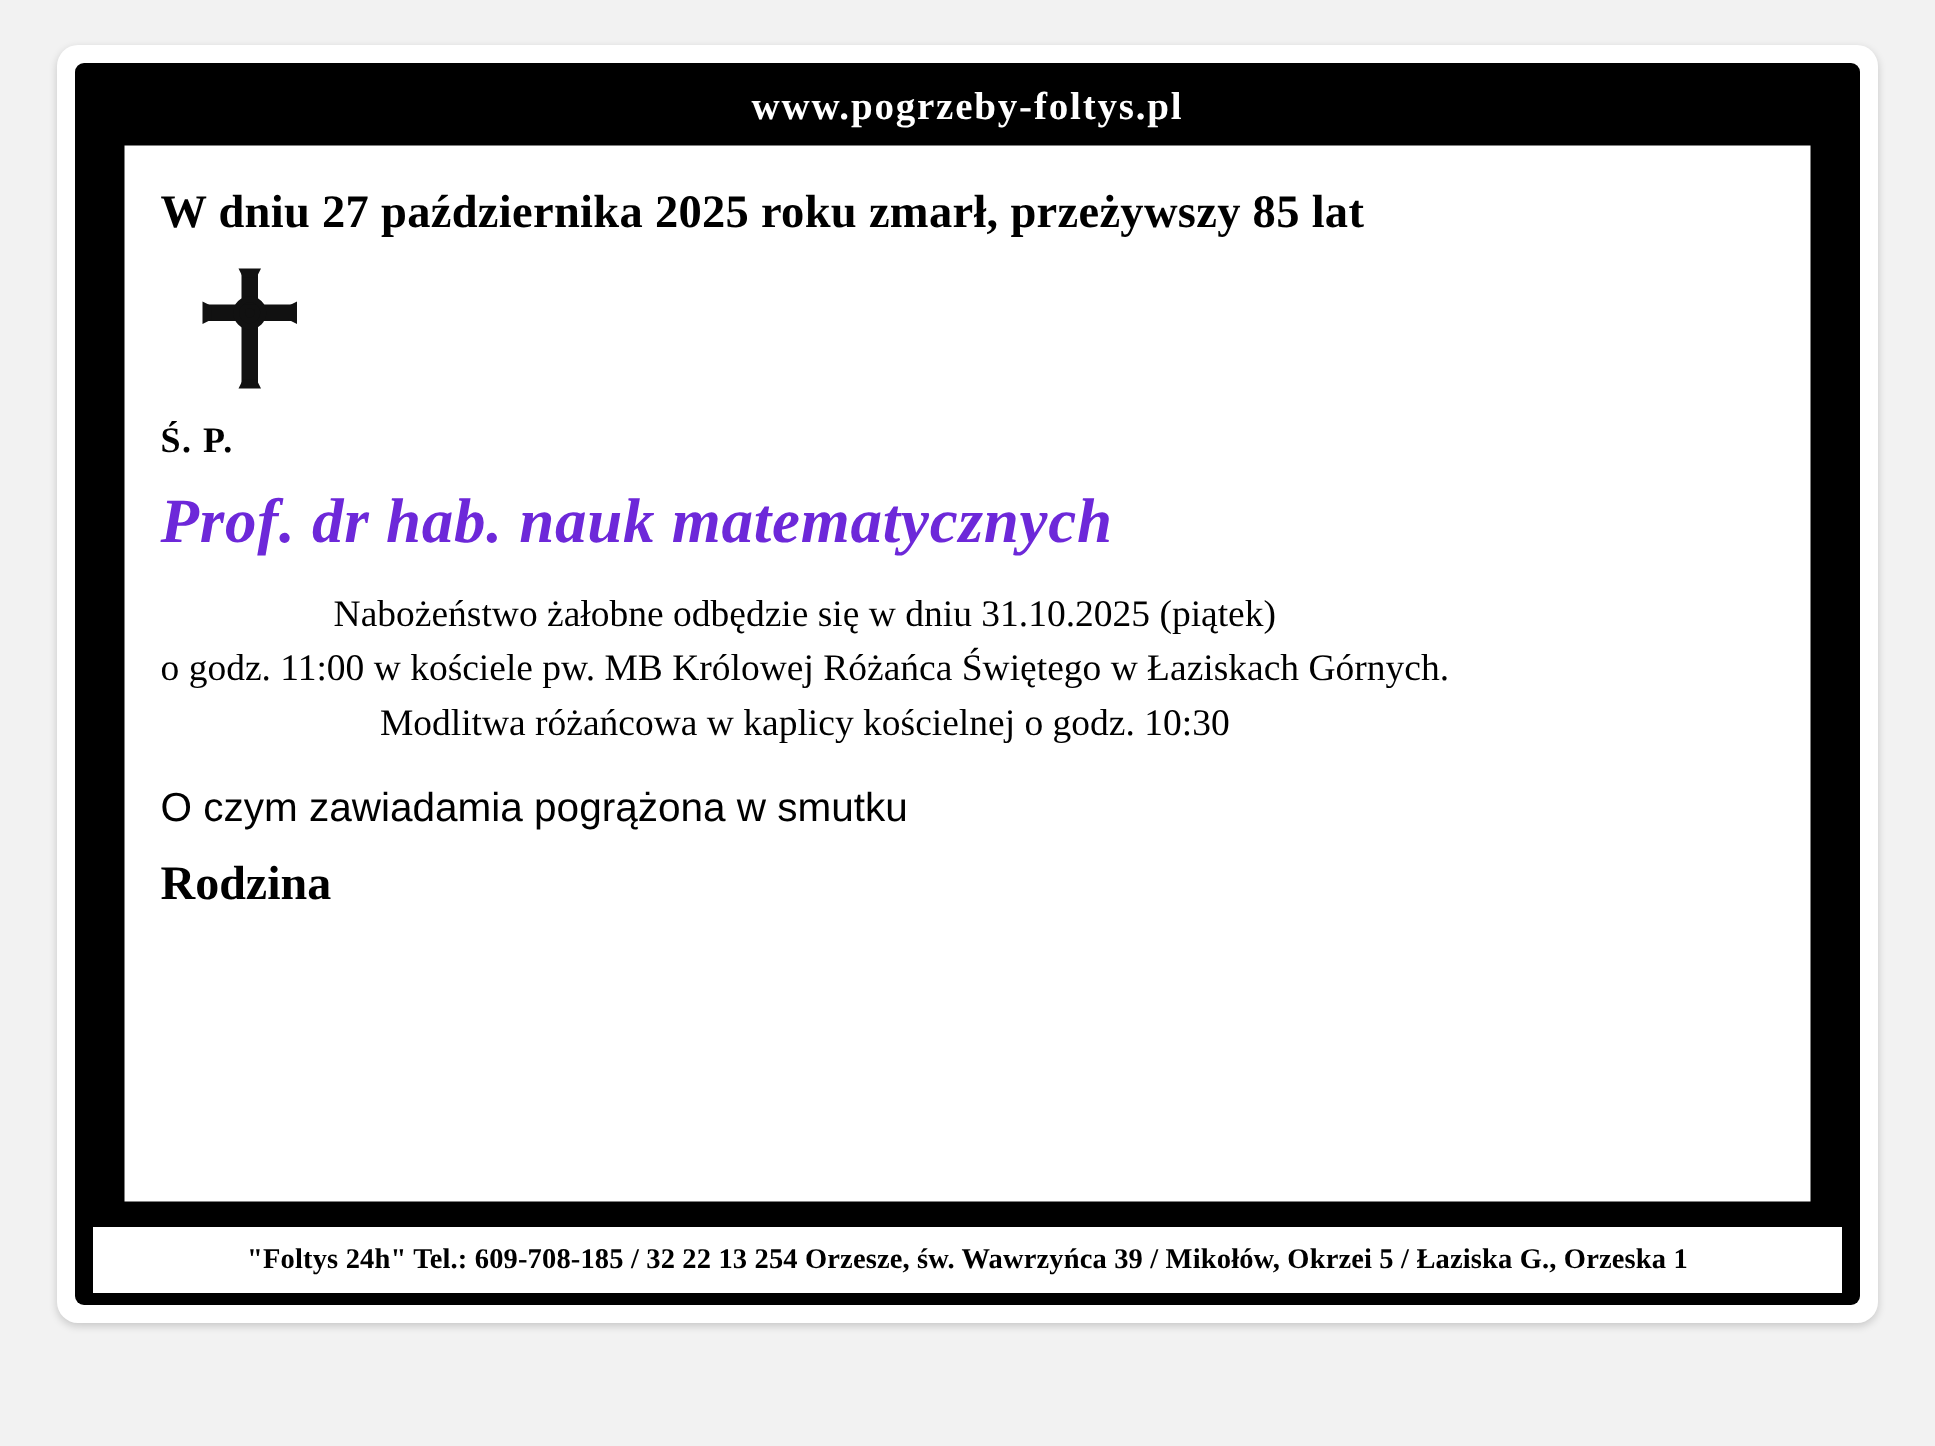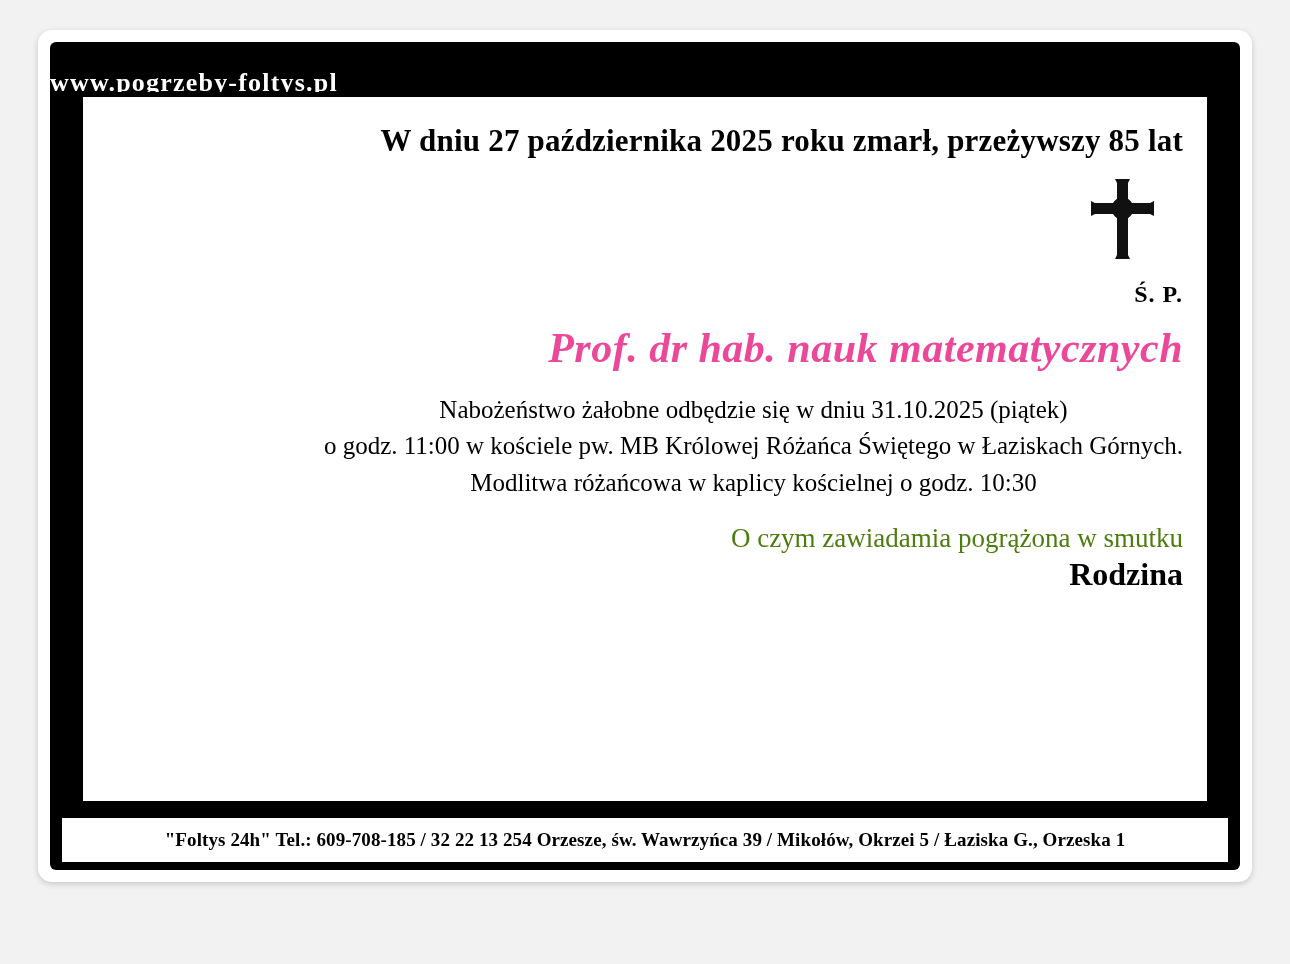--- a/index.html
+++ b/index.html
@@ -44,25 +44,26 @@
     bottom: 12px;
     background: #000000;
     border-radius: 6px;
     box-sizing: border-box;
   }
 
   
   .website-band {
     position: absolute;
     left: 0;
-    top: 16px;
+    top: 4px;
     width: 100%;
     height: 50px;
     display: flex;
     align-items: center;
+    justify-content: center;
     box-sizing: border-box;
   }
   .website-text {
     color: #ffffff;
     font-family: "Liberation Serif", serif;
     font-weight: bold;
     font-size: 26px;
     letter-spacing: 1.2px;
   }
 
@@ -78,21 +79,21 @@
     border: 5px solid #000000;
     overflow: hidden;
   }
   .inner-pad {
     position: absolute;
     left: 0; top: 0; right: 0; bottom: 0;
     padding: 16px 24px 8px 24px;
     box-sizing: border-box;
     display: flex;
     flex-direction: column;
-    align-items: flex-end;
+    align-items: flex-start;
   }
 
   .death-line {
     font-family: "Liberation Serif", serif;
     font-weight: bold;
     font-size: 31px;
     color: #000000;
     text-align: center;
     margin-top: 10px;
     letter-spacing: 0.2px;
@@ -113,21 +114,21 @@
     font-size: 24px;
     letter-spacing: 1px;
     margin-top: -4px;
   }
 
   .title-line {
     font-family: "Liberation Serif", serif;
     font-style: italic;
     font-weight: bold;
     font-size: 42px;
-    color: #ec4899;
+    color: #6d28d9;
     text-align: center;
     margin-top: 16px;
     letter-spacing: 0.5px;
   }
 
   .name-line {
     font-family: "Liberation Serif", serif;
     font-style: italic;
     font-weight: bold;
     font-size: 124px;
@@ -144,27 +145,27 @@
     font-family: "Liberation Serif", serif;
     font-size: 25px;
     color: #000000;
     line-height: 1.45;
   }
   .ceremony div { white-space: nowrap; }
 
   .announce {
     margin-top: 22px;
     text-align: center;
-    font-family: Liberation Serif, serif;
+    font-family: Liberation Sans, sans-serif;
     font-size: 27px;
-    color: #4d7c0f;
+    color: #000000;
   }
 
   .family {
-    margin-top: 2px;
+    margin-top: 16px;
     text-align: center;
     font-family: "Liberation Serif", serif;
     font-weight: bold;
     font-size: 32px;
     color: #000000;
   }
 
   
   .contact-band {
     position: absolute;

